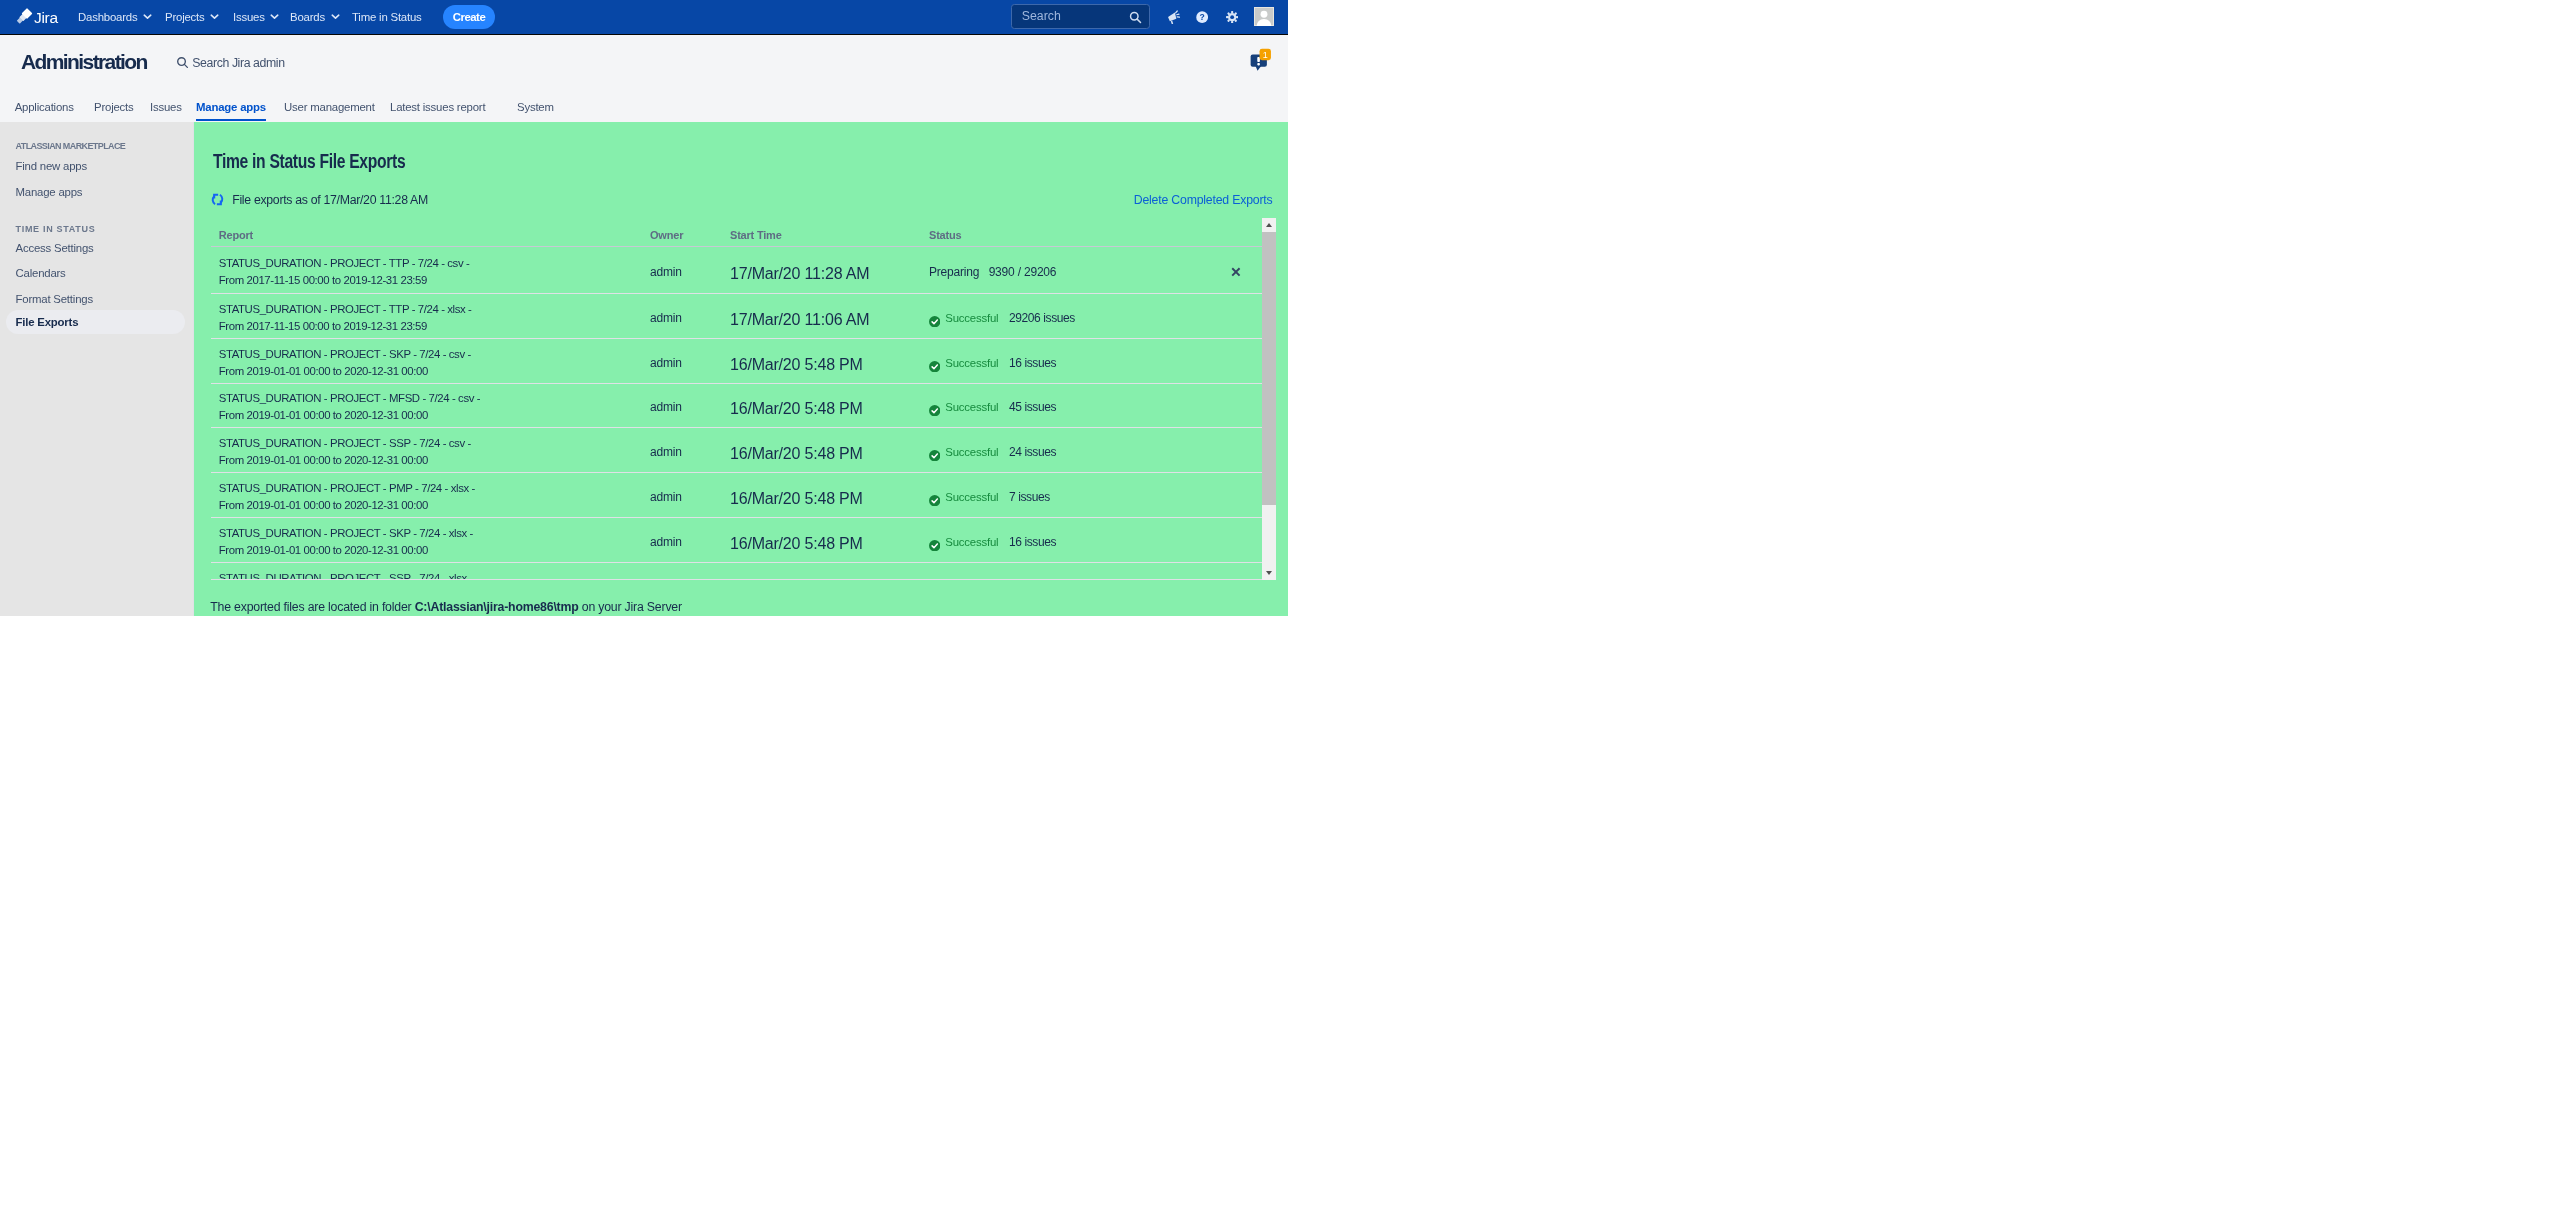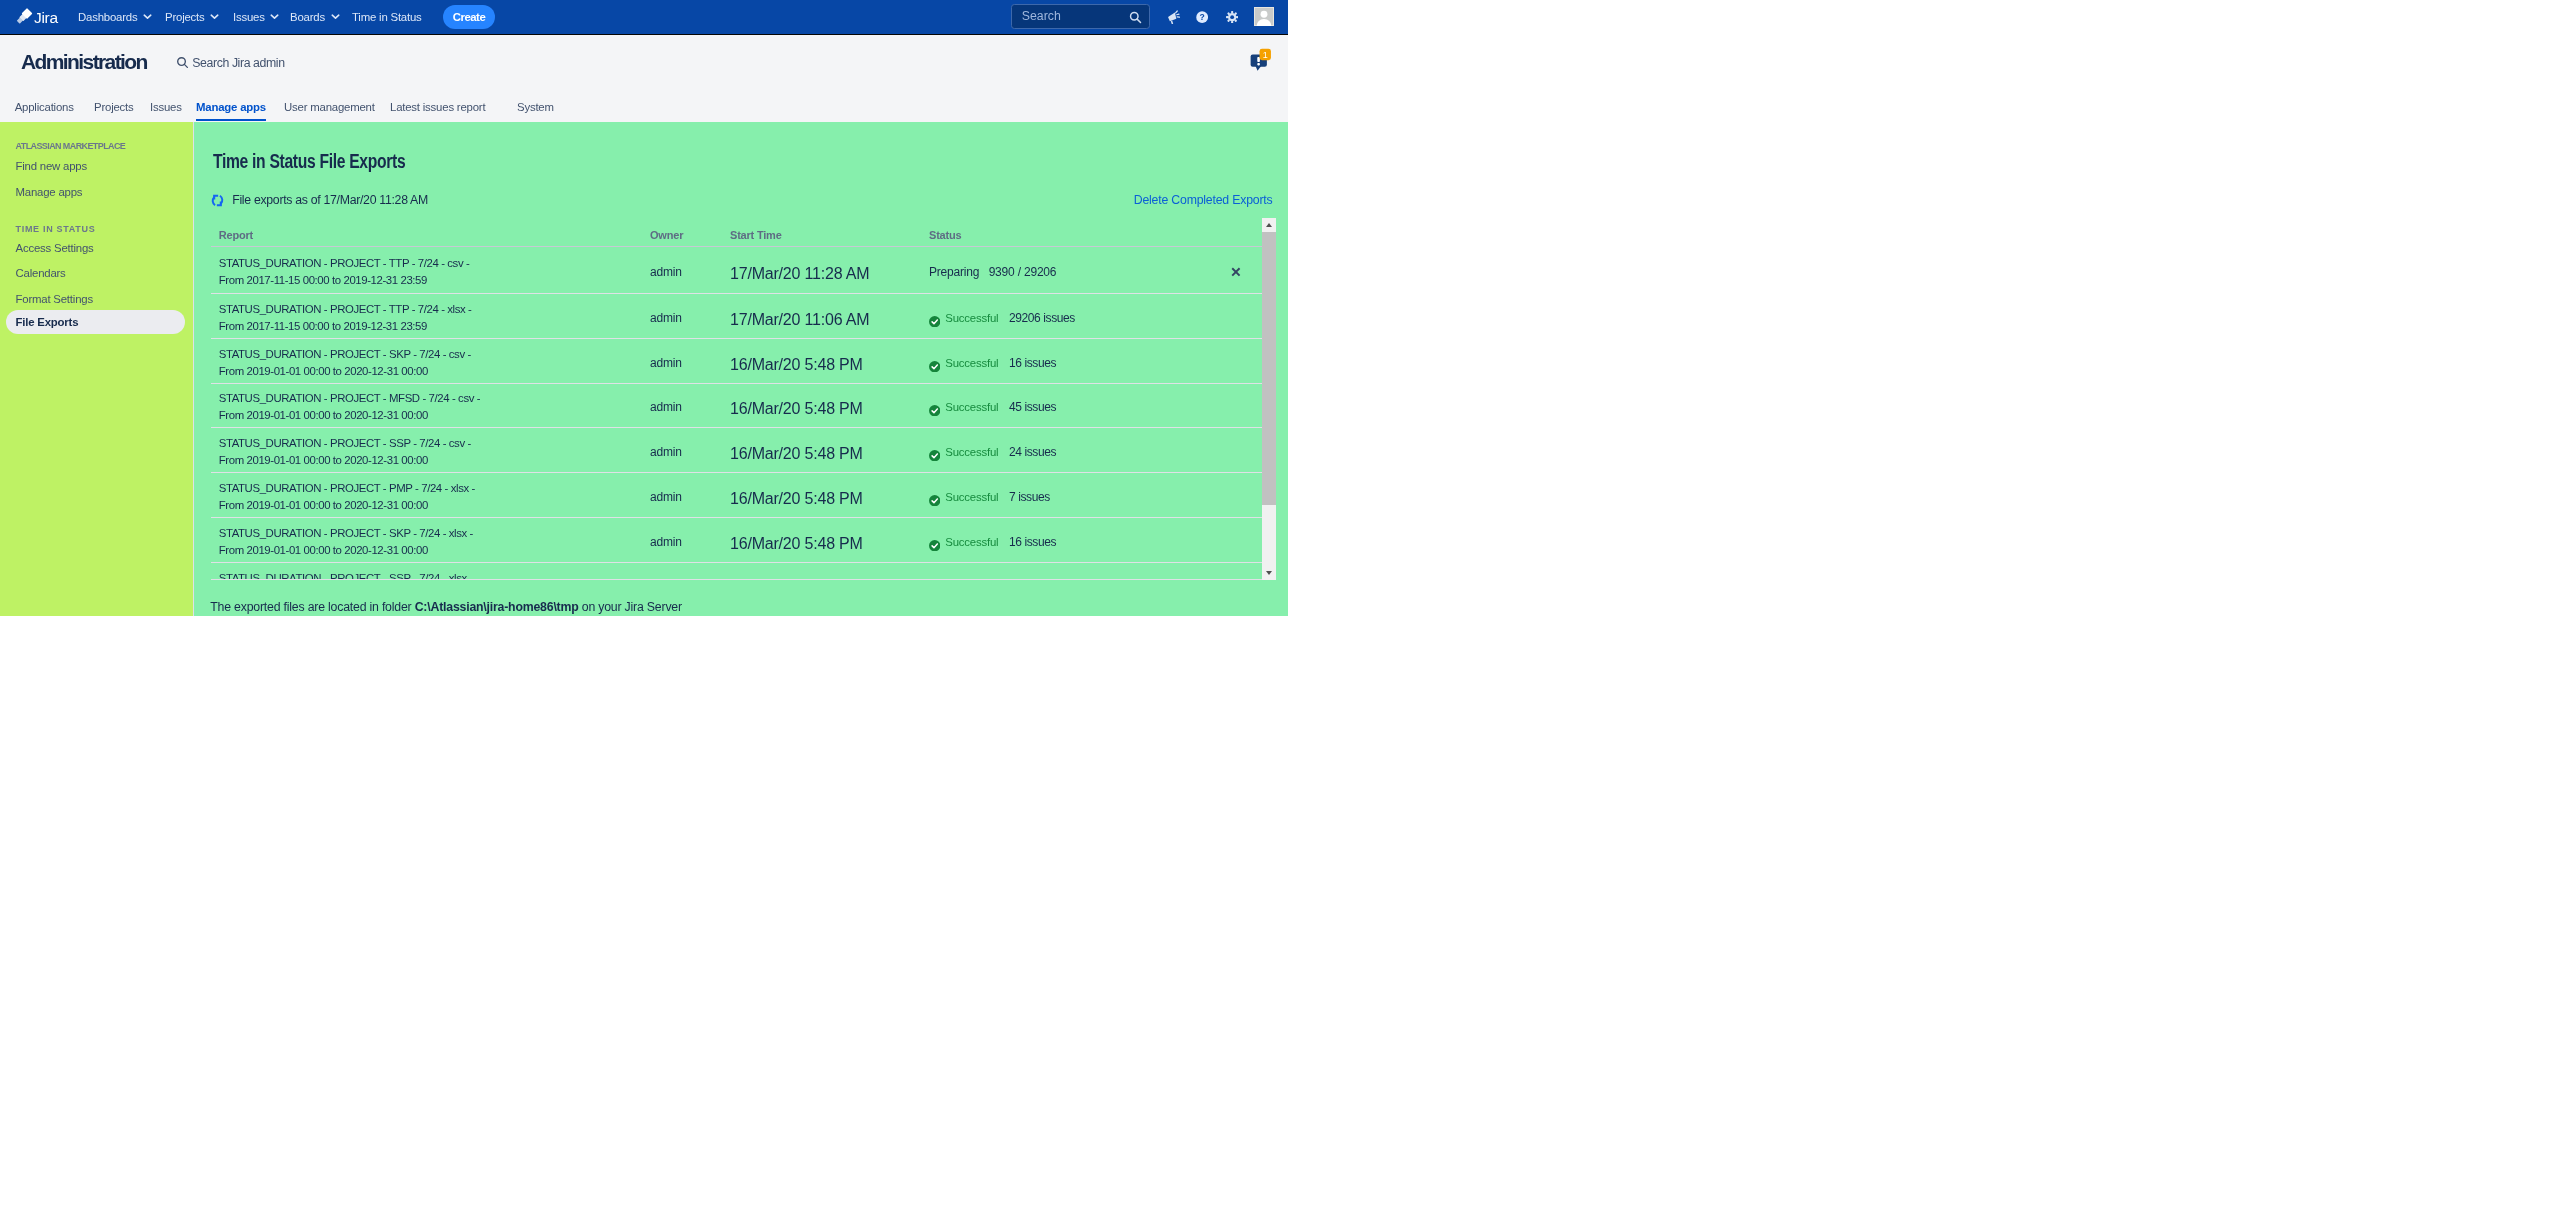--- a/index.html
+++ b/index.html
@@ -14,29 +14,29 @@
 #nsearch svg{position:absolute;right:7.4px;top:5.7px}
 
 #subhead{position:absolute;left:0;top:35px;width:1288px;height:87px;background:#F4F5F7}
 #h1{position:absolute;left:21px;top:15px;font-size:21px;font-weight:bold;color:#172B4D;letter-spacing:-1.6px}
 #adminsearch{position:absolute;left:176px;top:21px;display:flex;align-items:flex-start;color:#42526E;font-size:12.3px;letter-spacing:-0.4px}
 #adminsearch svg{margin-right:3.3px}
 .tab{position:absolute;top:66px;font-size:11.4px;color:#42526E;letter-spacing:-0.2px}
 .tab.active{color:#0052CC;font-weight:bold}
 #tabline{position:absolute;left:196px;top:84px;width:70px;height:2px;background:#0052CC}
 
-#sidebar{position:absolute;left:0;top:122px;width:194px;height:494px;background:#bef264;border-right:0.8px solid #DFE1E6}
+#sidebar{position:absolute;left:0;top:122px;width:194px;height:494px;background:#e5e5e5;border-right:0.8px solid #DFE1E6}
 .sechead{position:absolute;left:15.5px;font-size:9px;font-weight:bold;color:#6B778C;letter-spacing:-0.6px}
 .sitem{position:absolute;left:15.5px;font-size:11.4px;color:#42526E;letter-spacing:-0.2px}
 #spill{position:absolute;left:5.7px;top:188px;width:179px;height:24px;background:#EBECF0;border-radius:12px}
 #spill span{position:absolute;left:9.8px;top:5.7px;font-size:11.4px;font-weight:bold;color:#172B4D;letter-spacing:-0.2px}
 
 #main{position:absolute;left:194px;top:122px;width:1094px;height:494px;background:#86efac}
 #h2{position:absolute;left:19px;top:28px;font-size:19.6px;font-weight:bold;color:#172B4D;letter-spacing:-0.4px;transform:scaleX(0.8);transform-origin:0 0;white-space:nowrap}
-#refreshline{position:absolute;left:17px;top:71px;display:flex;align-items:center}
+#refreshline{position:absolute;left:17px;top:71px;display:flex;align-items:flex-start}
 #refreshline .txt{margin-left:8.2px;font-size:12.3px;color:#172B4D;letter-spacing:-0.3px}
 #dellink{position:absolute;right:15.5px;top:71px;font-size:12.3px;color:#0B5FD6;letter-spacing:-0.2px}
 
 #tablebox{position:absolute;left:17px;top:96px;width:1051px;height:362px;overflow:hidden;border-bottom:0.8px solid #DFE1E6}
 .thead{position:absolute;top:0;font-size:11px;font-weight:bold;color:#5E6C84;letter-spacing:-0.2px}
 #theadline{position:absolute;left:0;top:28px;width:1051px;height:1.2px;background:#C5CAD3}
 .row{position:absolute;left:0;width:1051px;height:45px;border-bottom:0.8px solid #DFE1E6}
 .r1{position:absolute;left:7.8px;top:7.4px;font-size:11.4px;color:#172B4D;line-height:17px;letter-spacing:-0.4px;white-space:pre}
 .cown{position:absolute;left:439px;top:17px;font-size:12px;color:#172B4D;letter-spacing:-0.2px}
 .cstart{position:absolute;left:519px;top:17px;font-size:16px;color:#172B4D;letter-spacing:-0.2px}

